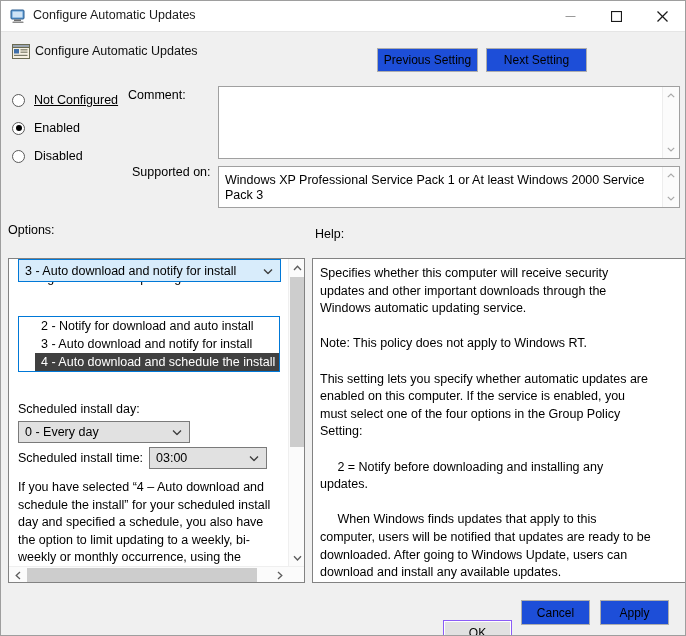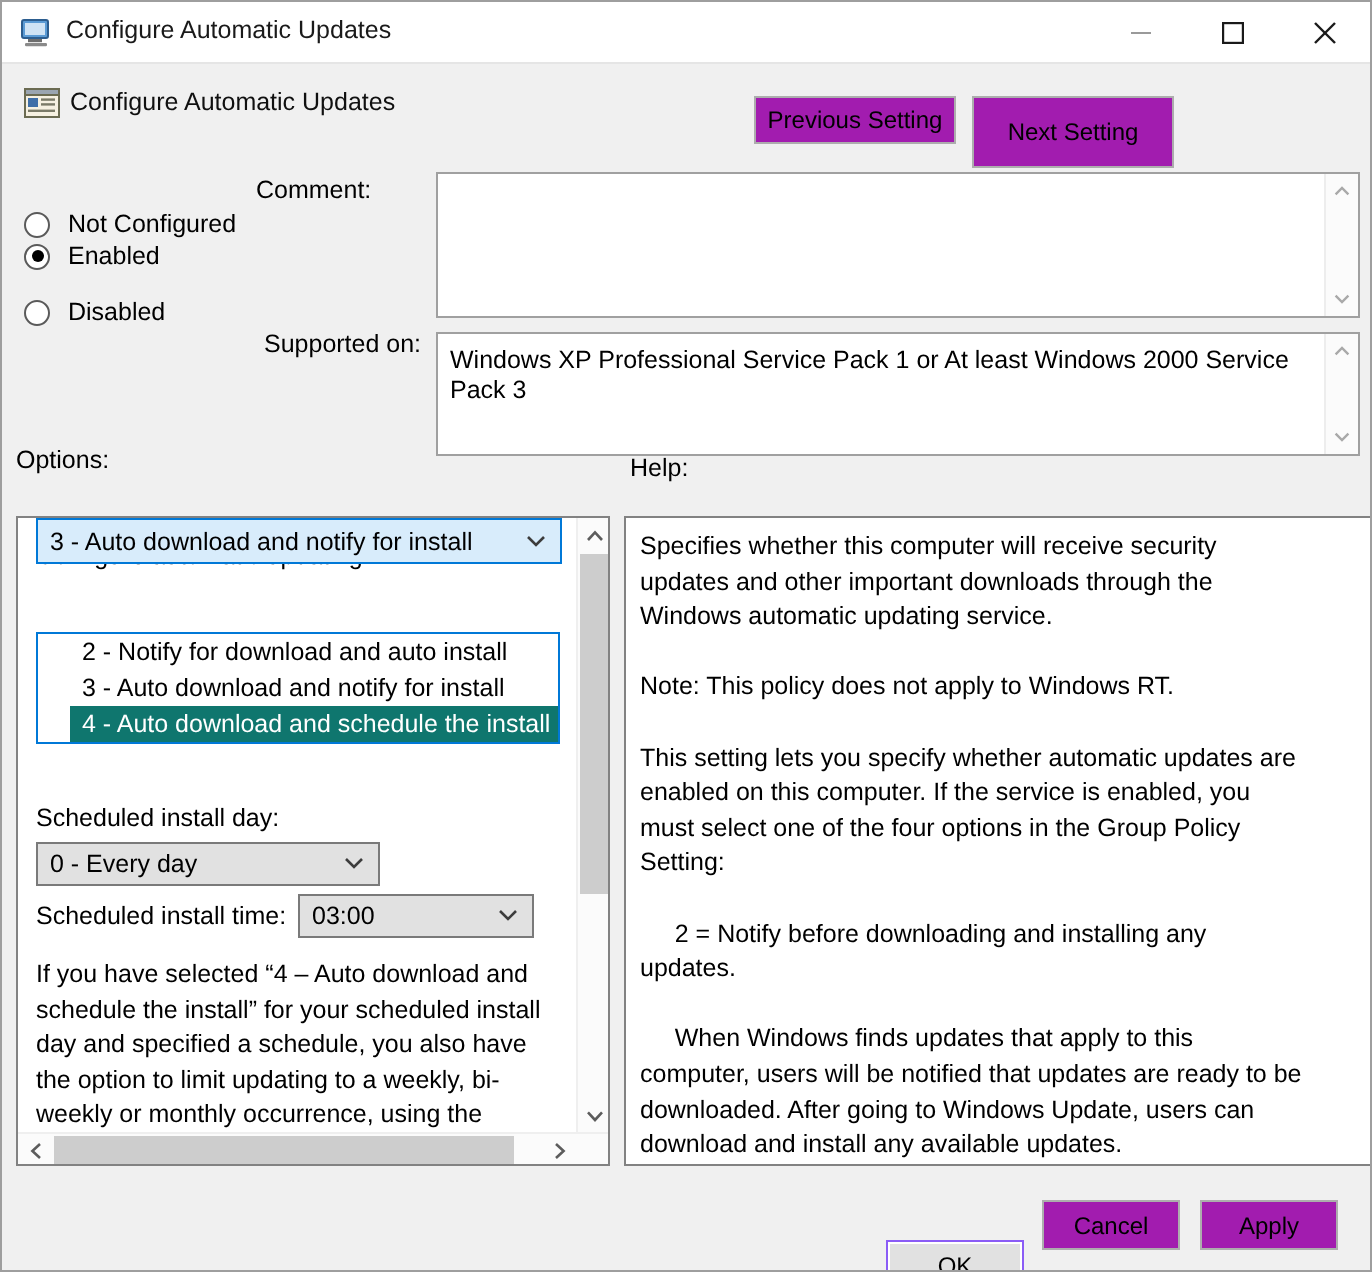--- a/index.html
+++ b/index.html
@@ -72,36 +72,36 @@
     position: absolute;
     left: 34px; top: 43px;
     font-size: 12.5px;
     color: #101010;
     white-space: nowrap;
   }
 
   
   .pbtn {
     position: absolute;
-    background: #a21caf;
+    background: #1d4ed8;
     border: 1px solid #adadad;
     font-family: "Liberation Sans", sans-serif;
     font-size: 12px;
     color: #000;
     box-sizing: border-box;
     cursor: default;
     text-align: center;
     line-height: 1;
     display: flex;
     align-items: center;
     justify-content: center;
     padding: 0;
   }
   #prev-setting { left: 376px; top: 47px; width: 101px; height: 24px; }
-  #next-setting { left: 485px; top: 47px; width: 101px; height: 36px; }
+  #next-setting { left: 485px; top: 47px; width: 101px; height: 24px; }
 
   
   .radio-row {
     position: absolute;
     left: 11px;
     height: 18px;
     display: flex;
     align-items: center;
   }
   .radio-mark {
@@ -120,21 +120,21 @@
     width: 6px; height: 6px;
     border-radius: 50%;
     background: #000;
   }
   .radio-label {
     margin-left: 9px;
     font-size: 12.5px;
     color: #000;
     white-space: nowrap;
   }
-  #radio-not-configured { top: 102px; }
+  #radio-not-configured { top: 90px; text-decoration: underline; }
   #radio-enabled { top: 118px; }
   #radio-disabled { top: 146px; }
 
   
   .flabel {
     position: absolute;
     font-size: 12.5px;
     color: #000;
     white-space: nowrap;
   }
@@ -145,21 +145,21 @@
 
   
   .tbox {
     position: absolute;
     background: #fff;
     border: 1px solid #a0a0a0;
     box-sizing: border-box;
     overflow: hidden;
   }
   #comment-box { left: 217px; top: 85px; width: 462px; height: 73px; }
-  #supported-box { left: 217px; top: 165px; width: 462px; height: 62px; }
+  #supported-box { left: 217px; top: 165px; width: 462px; height: 42px; }
   #supported-text {
     position: absolute;
     left: 6px; top: 6px;
     right: 22px;
     font-size: 12.5px;
     color: #000;
     line-height: 15px;
   }
 
   
@@ -261,21 +261,21 @@
     line-height: 18px;
     padding-left: 6px;
     font-size: 12.5px;
     color: #000;
     white-space: nowrap;
     box-sizing: border-box;
     cursor: default;
     margin-left: 16px;
   }
   .dd-item.sel {
-    background: #0f766e;
+    background: #404040;
     color: #fff;
   }
 
   
   #opt-label-day {
     position: absolute;
     left: 9px; top: 143px;
     font-size: 12.5px; color: #000;
     white-space: nowrap;
   }

